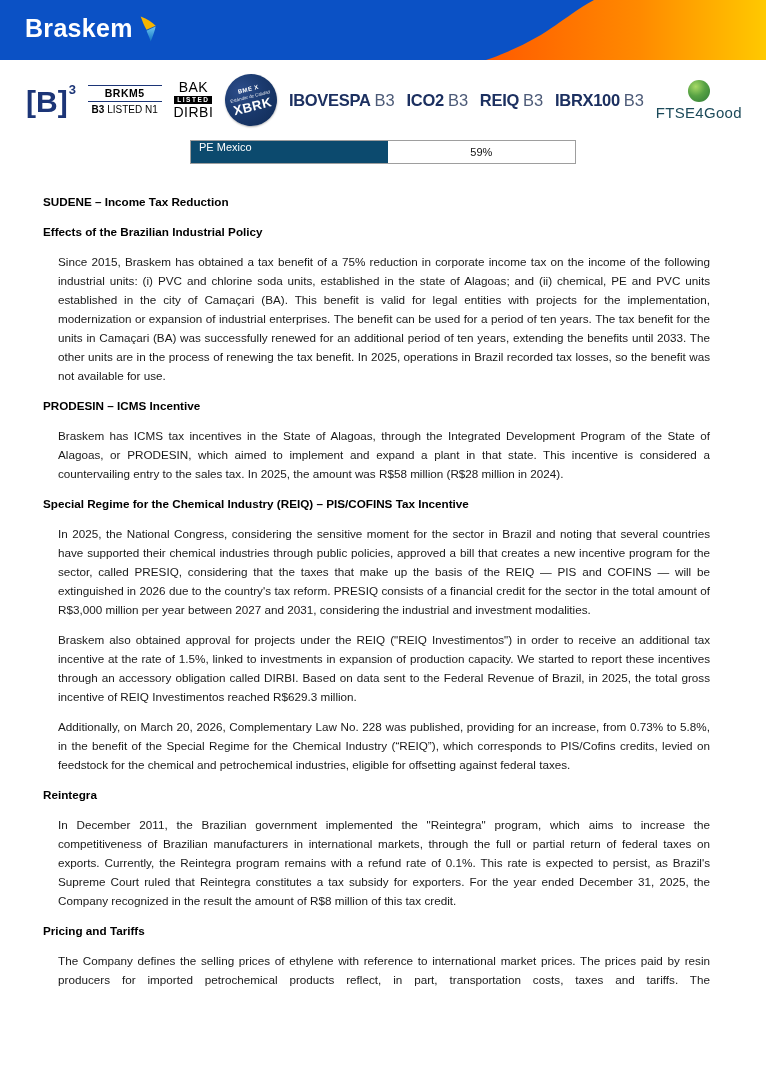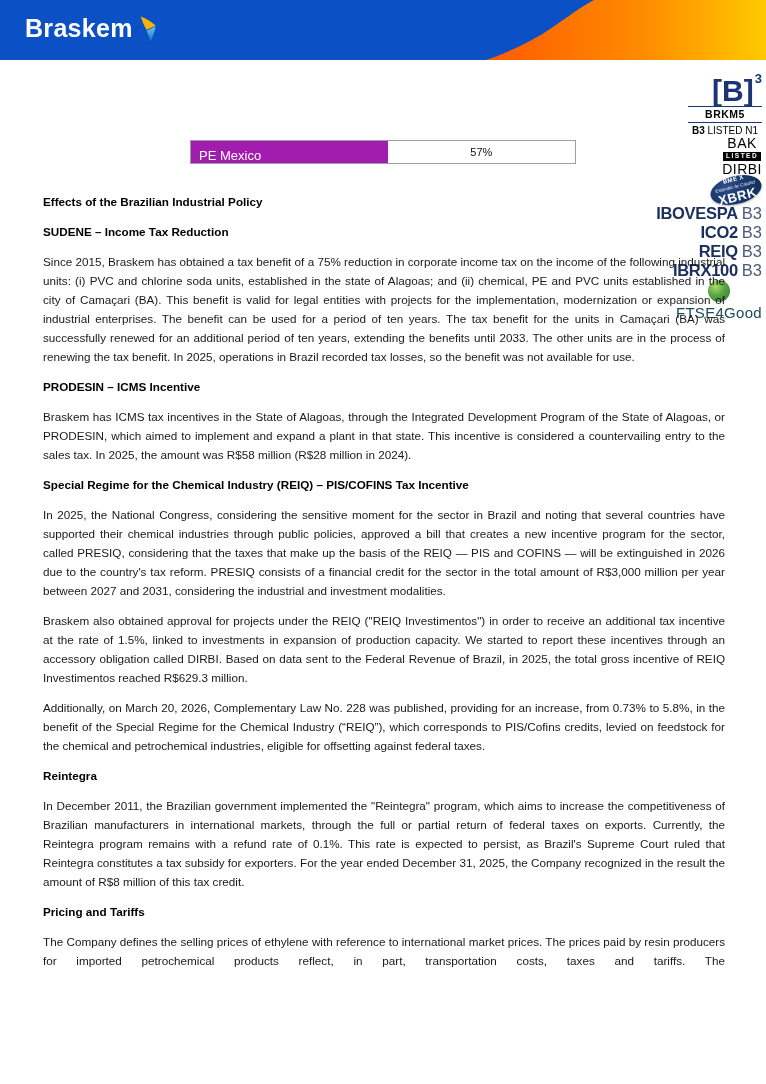--- a/index.html
+++ b/index.html
@@ -7,22 +7,22 @@
         font-family:"Liberation Sans",sans-serif;}
 
   
   .header{position:relative;height:60px;background:#0b51c5;overflow:hidden;}
   .wave{position:absolute;top:0;right:0;height:60px;width:310px;display:block;}
   .brand{position:absolute;left:25px;top:13px;display:flex;align-items:flex-end;gap:6px;color:#fff;}
   .brand-word{font-size:25px;font-weight:700;letter-spacing:.3px;}
   .chev{display:block;margin-top:2px;}
 
   
-  .logos{display:flex;align-items:flex-end;justify-content:space-between;
-         padding:12px 4px 6px 26px;height:56px;flex-direction:column;}
+  .logos{display:flex;align-items:center;justify-content:space-between;
+         padding:12px 24px 6px 26px;height:56px;}
   .b3logo{color:#1c3577;font-weight:700;font-size:30px;line-height:1;}
   .b3logo sup{font-size:13px;vertical-align:18px;margin-left:1px;}
   .brkm5{text-align:center;color:#000000;width:74px;}
   .brkm5 .l1{font-size:10.5px;font-weight:700;letter-spacing:.5px;
              border-top:1px solid #1c3577;border-bottom:1.5px solid #1c3577;padding:1px 0 2px;}
   .brkm5 .l2{font-size:10px;margin-top:2px;}
   .brkm5 .l2 b{font-weight:800;}
   .nyse{text-align:center;color:#000;line-height:1.05;}
   .nyse .n1,.nyse .n3{font-size:14px;font-weight:400;letter-spacing:.5px;}
   .nyse .n2{background:#000;color:#fff;font-size:6.5px;letter-spacing:1.5px;
@@ -38,30 +38,30 @@
   .idx .nm{color:#1c3060;font-size:16.5px;font-weight:800;letter-spacing:-.3px;}
   .idx .sfx{color:#4d5b78;font-size:16.5px;font-weight:400;margin-left:4px;}
   .ftse{text-align:center;}
   .globe{width:22px;height:22px;border-radius:50%;margin:0 auto 2px;
          background:radial-gradient(circle at 35% 30%,#a8da66 0%,#57a244 45%,#2f7a36 100%);}
   .ftxt{font-size:15px;color:#1c4a5a;font-weight:500;letter-spacing:.3px;}
 
   
   .chartrow{margin:6px 0 0 190px;width:386px;height:24px;border:1px solid #9e9e9e;
             box-sizing:border-box;display:flex;background:#fff;}
-  .chartrow .fill{width:51.2%;background:#a21caf;color:#fff;font-size:13px;
-                  display:flex;align-items:flex-end;padding-left:8px;box-sizing:border-box;}
+  .chartrow .fill{width:51.2%;background:#0c4a6e;color:#fff;font-size:11px;
+                  display:flex;align-items:flex-start;padding-left:8px;box-sizing:border-box;}
   .chartrow .rest{flex:1;display:flex;align-items:center;justify-content:center;
                   font-size:11px;color:#111;}
 
   
   .doc{width:682px;margin:28px 0 0 43px;color:#191919;font-size:11.7px;
        line-height:19px;text-align:justify;}
   .doc h3{font-size:11.7px;font-weight:700;color:#000;margin:0 0 11px;text-align:left;}
-  .doc p{margin:0 0 11px;}
+  .doc p{margin:0 15px 11px;}
   .doc p.cutoff{text-align-last:justify;}
 </style>
 </head>
 <body>
 
 <div class="page">
 
   <div class="header">
     <svg class="wave" viewBox="0 0 310 60" preserveAspectRatio="none">
       <defs>
@@ -120,27 +120,27 @@
       <div class="globe"></div>
       <div class="ftxt">FTSE4Good</div>
     </div>
   </div>
 
   <div class="chartrow">
     <div class="fill">
       <span>PE Mexico</span>
     </div>
     <div class="rest">
-      <span>57%</span>
+      <span>59%</span>
     </div>
   </div>
 
   <main class="doc">
+    <h3>SUDENE – Income Tax Reduction</h3>
     <h3>Effects of the Brazilian Industrial Policy</h3>
-    <h3>SUDENE – Income Tax Reduction</h3>
     <p>Since 2015, Braskem has obtained a tax benefit of a 75% reduction in corporate income tax on the income of the following industrial units: (i) PVC and chlorine soda units, established in the state of Alagoas; and (ii) chemical, PE and PVC units established in the city of Camaçari (BA). This benefit is valid for legal entities with projects for the implementation, modernization or expansion of industrial enterprises. The benefit can be used for a period of ten years. The tax benefit for the units in Camaçari (BA) was successfully renewed for an additional period of ten years, extending the benefits until 2033. The other units are in the process of renewing the tax benefit. In 2025, operations in Brazil recorded tax losses, so the benefit was not available for use.</p>
     <h3>PRODESIN – ICMS Incentive</h3>
     <p>Braskem has ICMS tax incentives in the State of Alagoas, through the Integrated Development Program of the State of Alagoas, or PRODESIN, which aimed to implement and expand a plant in that state. This incentive is considered a countervailing entry to the sales tax. In 2025, the amount was R$58 million (R$28 million in 2024).</p>
     <h3>Special Regime for the Chemical Industry (REIQ) – PIS/COFINS Tax Incentive</h3>
     <p>In 2025, the National Congress, considering the sensitive moment for the sector in Brazil and noting that several countries have supported their chemical industries through public policies, approved a bill that creates a new incentive program for the sector, called PRESIQ, considering that the taxes that make up the basis of the REIQ — PIS and COFINS — will be extinguished in 2026 due to the country's tax reform. PRESIQ consists of a financial credit for the sector in the total amount of R$3,000 million per year between 2027 and 2031, considering the industrial and investment modalities.</p>
     <p>Braskem also obtained approval for projects under the REIQ ("REIQ Investimentos") in order to receive an additional tax incentive at the rate of 1.5%, linked to investments in expansion of production capacity. We started to report these incentives through an accessory obligation called DIRBI. Based on data sent to the Federal Revenue of Brazil, in 2025, the total gross incentive of REIQ Investimentos reached R$629.3 million.</p>
     <p>Additionally, on March 20, 2026, Complementary Law No. 228 was published, providing for an increase, from 0.73% to 5.8%, in the benefit of the Special Regime for the Chemical Industry (“REIQ”), which corresponds to PIS/Cofins credits, levied on feedstock for the chemical and petrochemical industries, eligible for offsetting against federal taxes.</p>
     <h3>Reintegra</h3>
     <p>In December 2011, the Brazilian government implemented the "Reintegra" program, which aims to increase the competitiveness of Brazilian manufacturers in international markets, through the full or partial return of federal taxes on exports. Currently, the Reintegra program remains with a refund rate of 0.1%. This rate is expected to persist, as Brazil's Supreme Court ruled that Reintegra constitutes a tax subsidy for exporters. For the year ended December 31, 2025, the Company recognized in the result the amount of R$8 million of this tax credit.</p>
     <h3>Pricing and Tariffs</h3>

